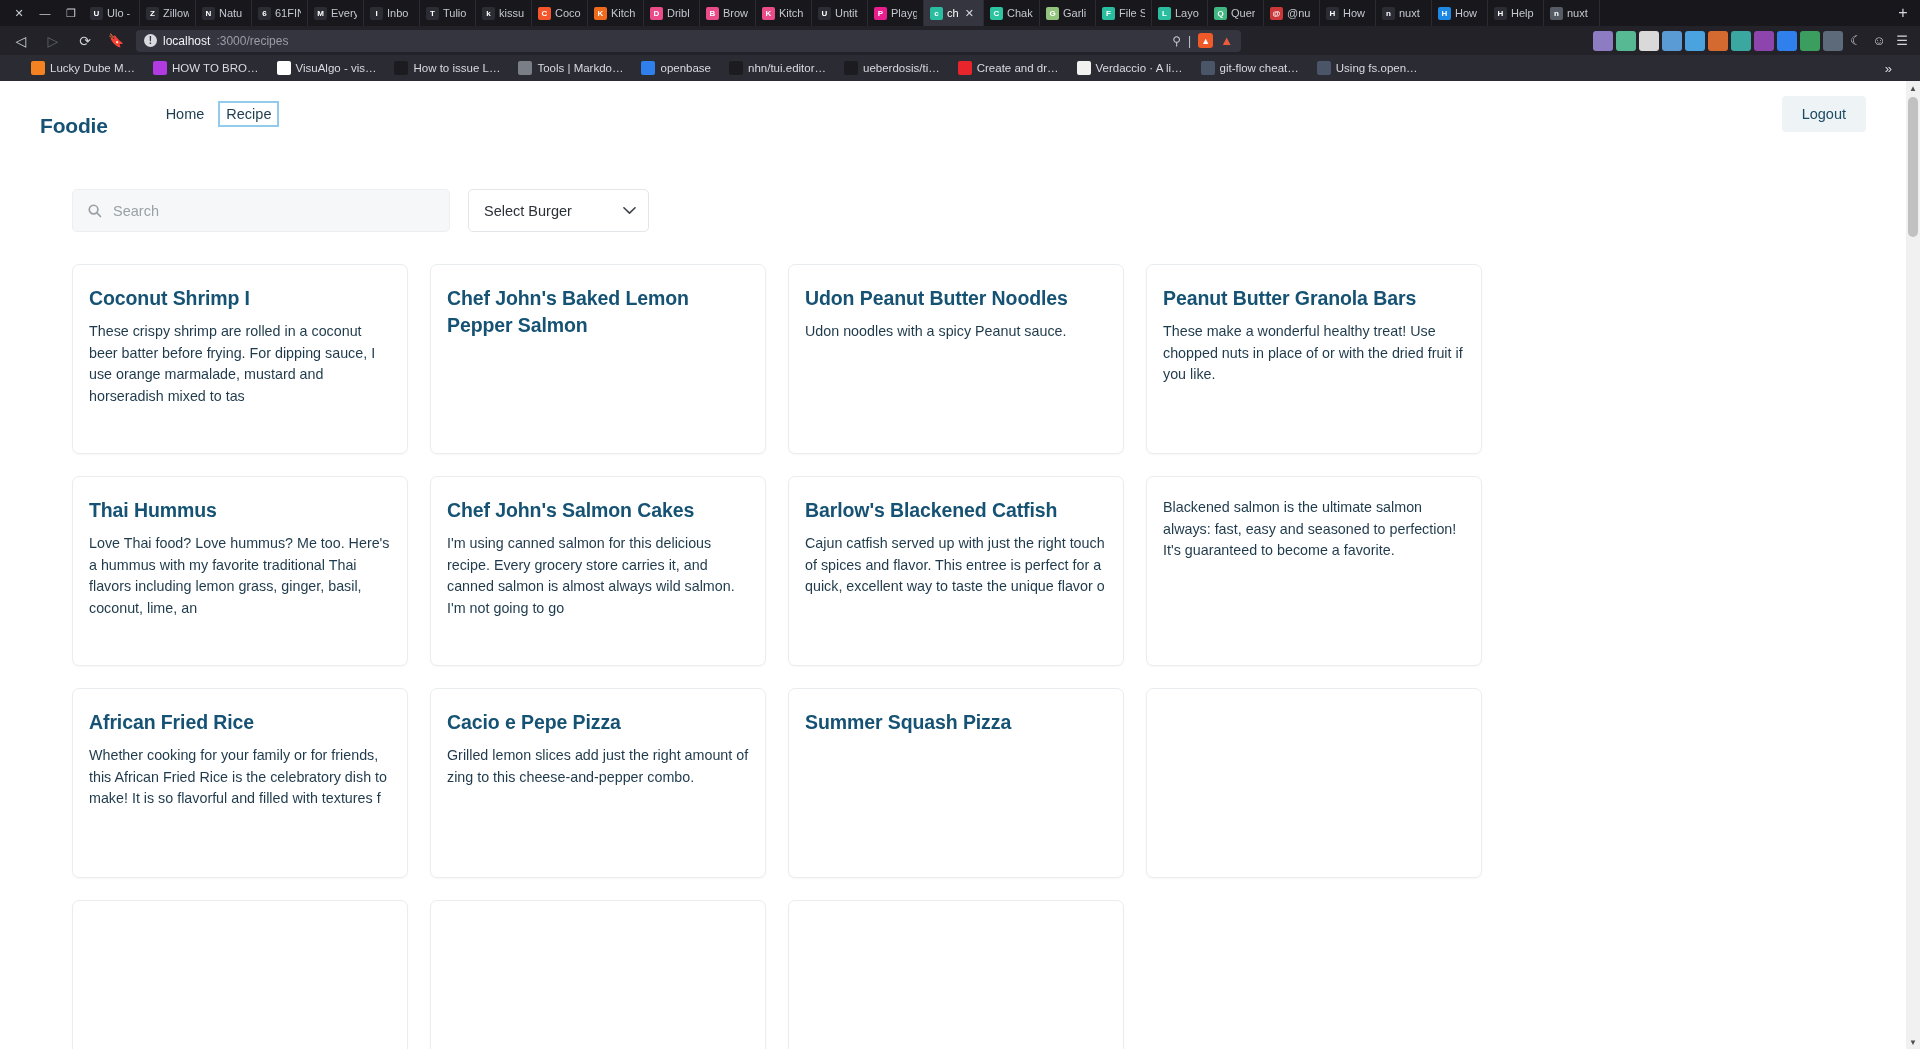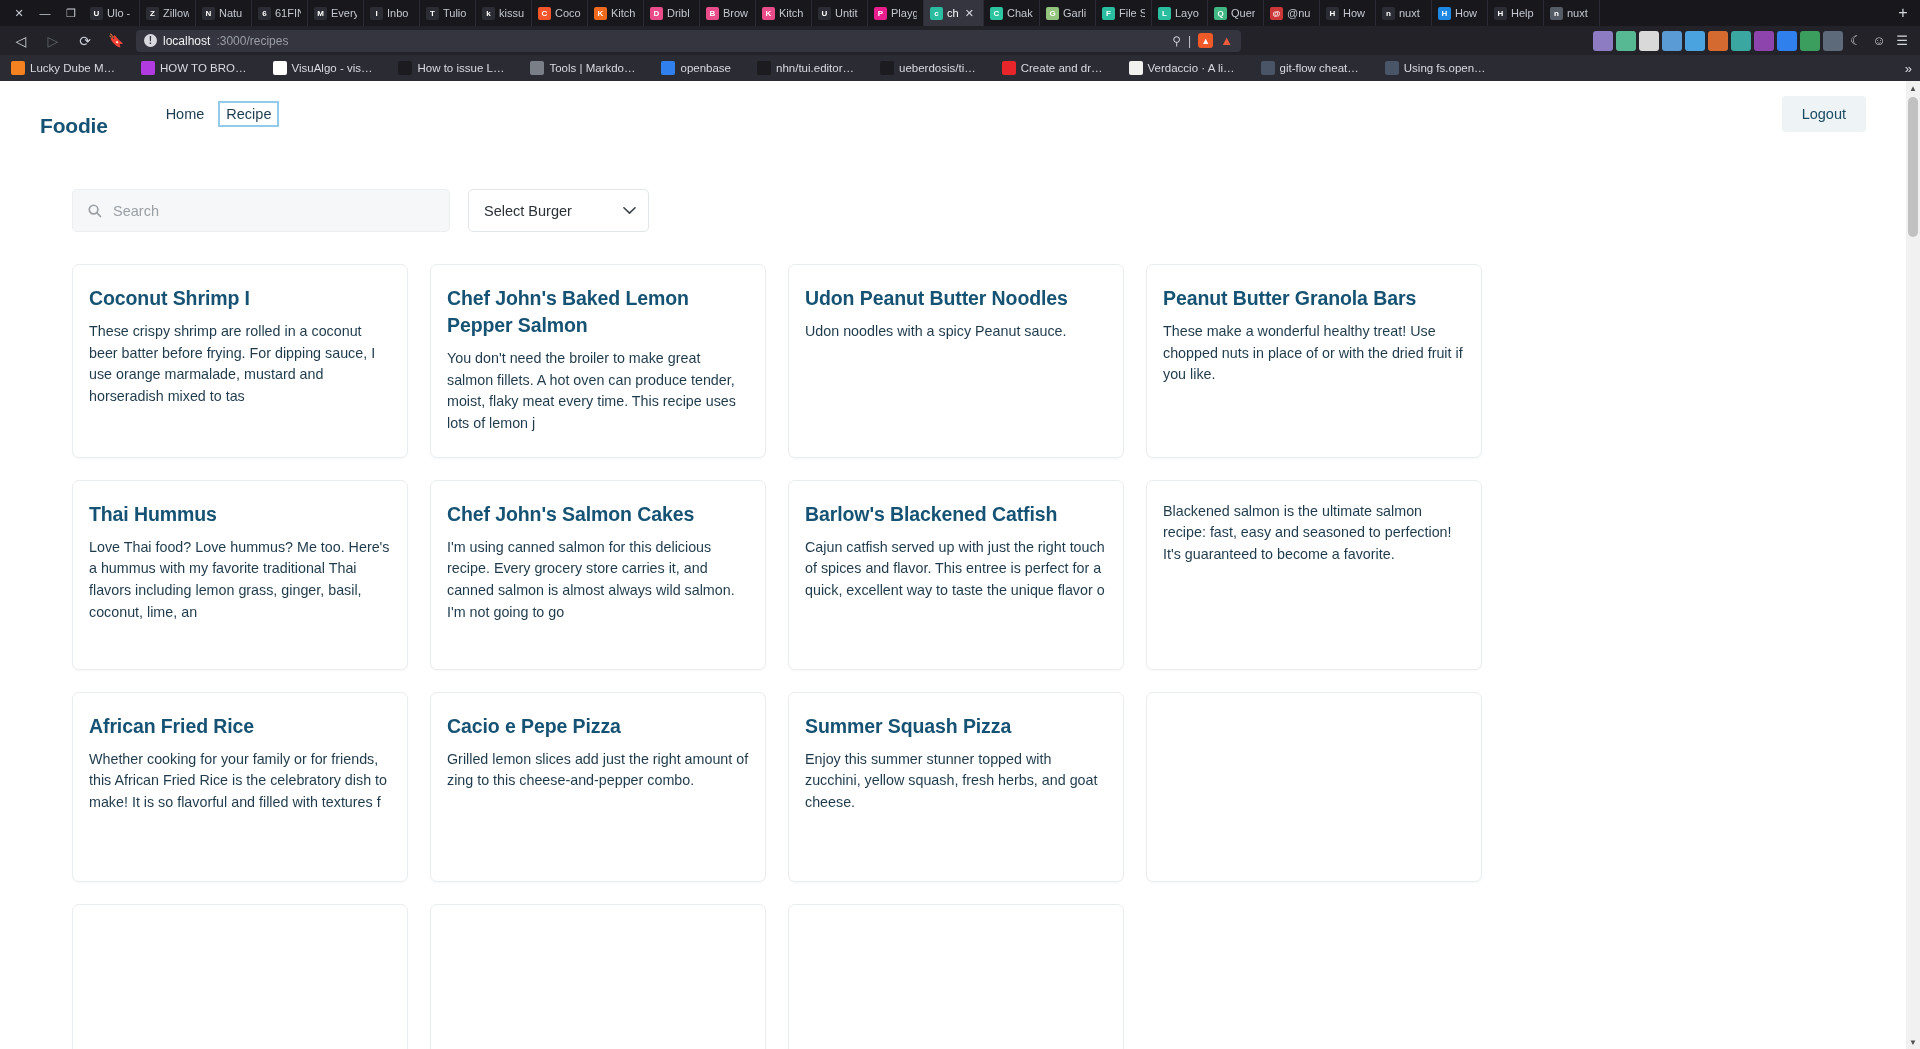--- a/index.html
+++ b/index.html
@@ -67,21 +67,21 @@
             display:flex;align-items:center;justify-content:center; font-size:9px; color:#fff; }
   .brave-tri { color: #eb5b3c; font-size: 13px; }
   .tb-right { display: flex; align-items: center; gap: 3px; }
   .ext {
     width: 20px; height: 20px; border-radius: 3px; display:flex;align-items:center;justify-content:center;
     font-size: 10px; color:#fff;
   }
 
   .bookmarks {
     height: 26px; background: #2b2b33; display: flex; align-items: center;
-    padding: 0 2px; gap: 8px; flex: 0 0 26px; overflow: hidden;
+    padding: 0 22px; gap: 0; flex: 0 0 26px; overflow: hidden;
   }
   .bm { display: flex; align-items: center; gap: 5px; padding: 0 9px; color: #d9dbe1;
         font-size: 11.5px; white-space: nowrap; height: 26px; }
   .bm .bfav { width: 14px; height: 14px; flex: 0 0 14px; border-radius: 2px;
               display:flex;align-items:center;justify-content:center;font-size:8px;color:#fff;overflow:hidden; }
   .bm-overflow { margin-left: auto; color: #d9dbe1; font-size: 13px; padding-right: 6px; }
 
   
   .viewport { flex: 1; background: #ffffff; position: relative; overflow: hidden; display:flex; }
   .page { flex: 1; position: relative; overflow: hidden; }
@@ -393,21 +393,20 @@
         </div>
       </div>
 
       <div class="grid" id="grid">
           <div class="card">
             <h3>Coconut Shrimp I</h3>
             <p>These crispy shrimp are rolled in a coconut beer batter before frying. For dipping sauce, I use orange marmalade, mustard and horseradish mixed to tas</p>
           </div>
           <div class="card">
             <h3>Chef John's Baked Lemon Pepper Salmon</h3>
-            <p>You don't need the broiler to make great salmon fillets. A hot oven can produce tender, moist, flaky meat every time. This recipe uses lots of lemon j</p>
           </div>
           <div class="card">
             <h3>Udon Peanut Butter Noodles</h3>
             <p>Udon noodles with a spicy Peanut sauce.</p>
           </div>
           <div class="card">
             <h3>Peanut Butter Granola Bars</h3>
             <p>These make a wonderful healthy treat! Use chopped nuts in place of or with the dried fruit if you like.</p>
           </div>
           <div class="card">
@@ -416,33 +415,32 @@
           </div>
           <div class="card">
             <h3>Chef John's Salmon Cakes</h3>
             <p>I'm using canned salmon for this delicious recipe. Every grocery store carries it, and canned salmon is almost always wild salmon. I'm not going to go</p>
           </div>
           <div class="card">
             <h3>Barlow's Blackened Catfish</h3>
             <p>Cajun catfish served up with just the right touch of spices and flavor. This entree is perfect for a quick, excellent way to taste the unique flavor o</p>
           </div>
           <div class="card">
-            <p>Blackened salmon is the ultimate salmon recipe: fast, easy and seasoned to perfection! It's guaranteed to become a favorite.</p>
+            <p>Blackened salmon is the ultimate salmon always: fast, easy and seasoned to perfection! It's guaranteed to become a favorite.</p>
           </div>
           <div class="card">
             <h3>African Fried Rice</h3>
             <p>Whether cooking for your family or for friends, this African Fried Rice is the celebratory dish to make! It is so flavorful and filled with textures f</p>
           </div>
           <div class="card">
             <h3>Cacio e Pepe Pizza</h3>
             <p>Grilled lemon slices add just the right amount of zing to this cheese-and-pepper combo.</p>
           </div>
           <div class="card">
             <h3>Summer Squash Pizza</h3>
-            <p>Enjoy this summer stunner topped with zucchini, yellow squash, fresh herbs, and goat cheese.</p>
           </div>
           <div class="card">
             <h3></h3>
             <p></p>
           </div>
           <div class="card">
             <h3></h3>
             <p></p>
           </div>
           <div class="card">

